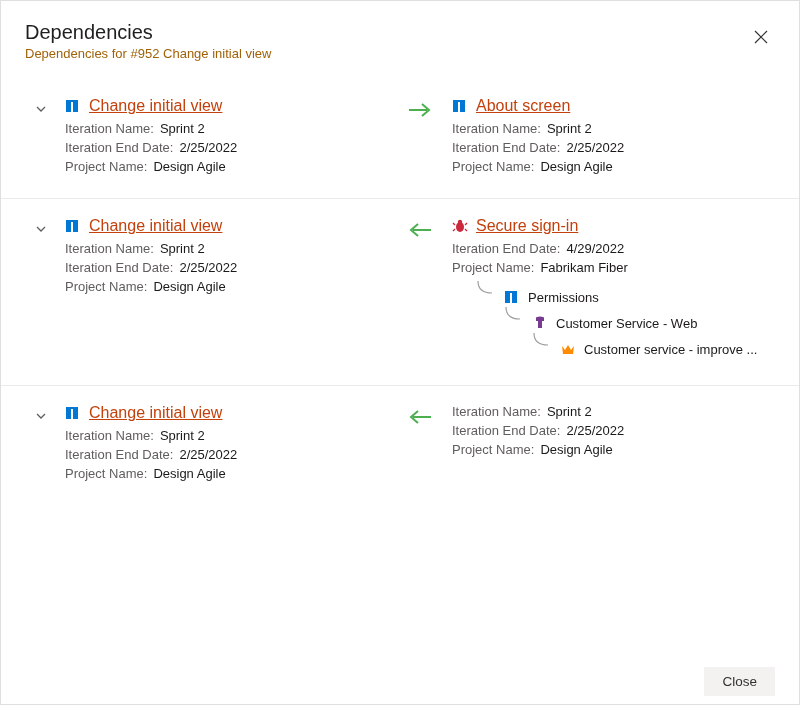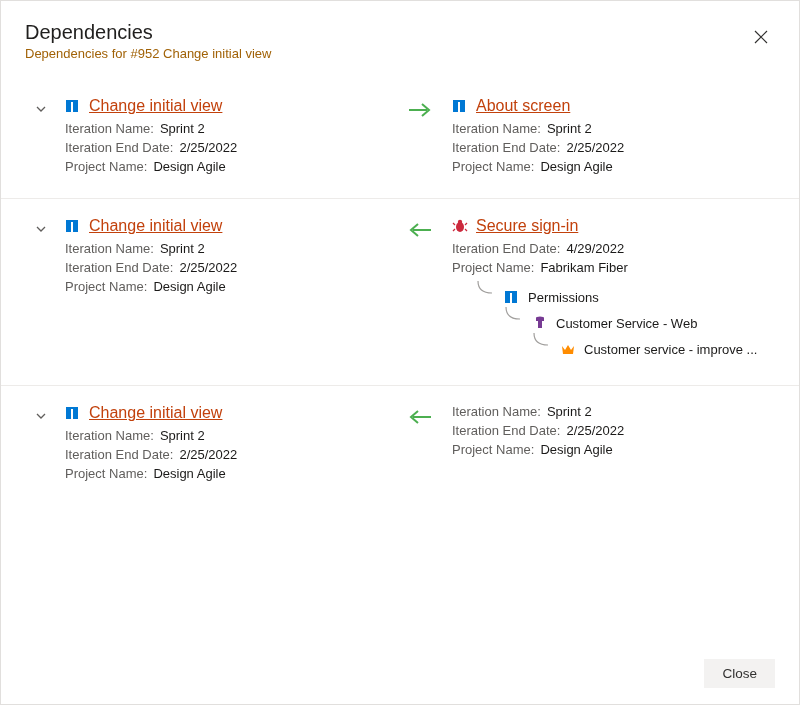--- a/index.html
+++ b/index.html
@@ -115,21 +115,21 @@
     left: 0;
     top: -8px;
   }
   .child-label {
     white-space: nowrap;
     overflow: hidden;
     text-overflow: ellipsis;
   }
   .footer {
     position: absolute;
-    bottom: 16px;
+    bottom: 8px;
     right: 24px;
   }
   .close-btn {
     background: #f3f2f1;
     border: none;
     padding: 7px 18px;
     font-size: 13.5px;
     color: #323130;
     cursor: pointer;
   }

